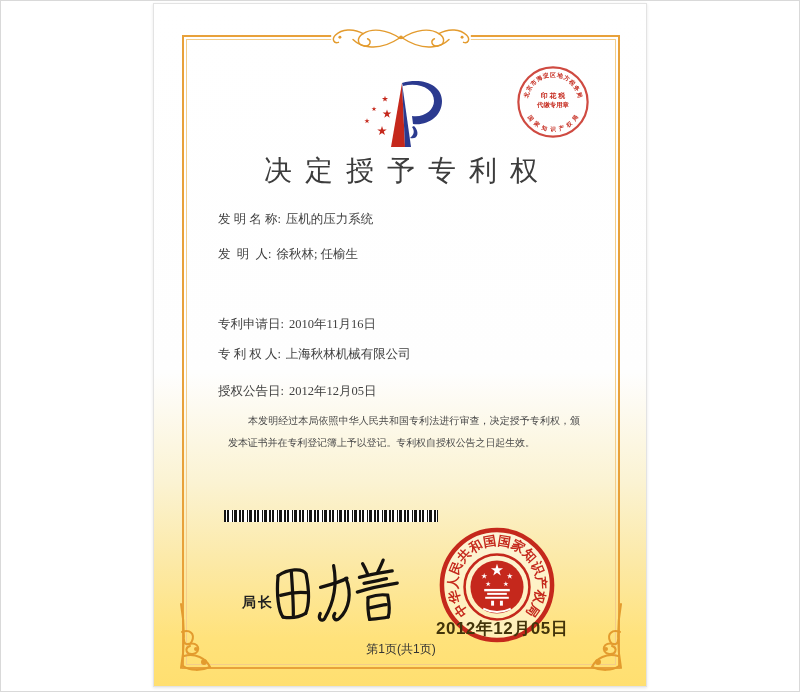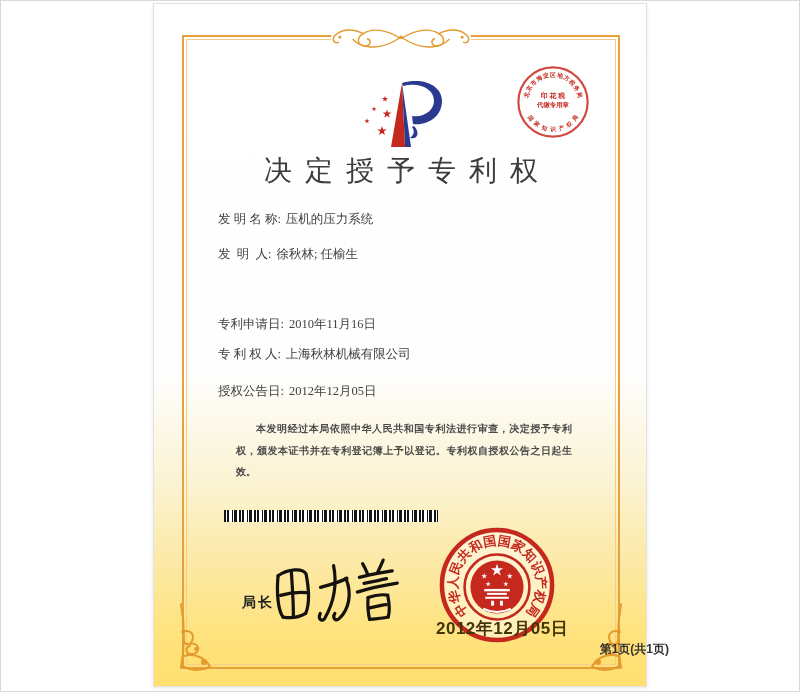--- a/index.html
+++ b/index.html
@@ -21,36 +21,36 @@
            font-size:12px;color:#5a5a5a;letter-spacing:1.5px;white-space:pre;}
   .logo{position:absolute;left:200px;top:72px;width:100px;height:78px;}
   .title{position:absolute;left:0;top:148px;width:494px;text-align:center;
          font-family:"Liberation Serif",serif;font-size:28px;color:#3c3c3c;
          letter-spacing:13px;text-indent:13px;font-weight:400;}
   .field{position:absolute;left:64px;width:380px;display:flex;
          font-family:"Liberation Serif",serif;font-size:12.5px;color:#3f3f3f;}
   .flabel{white-space:pre;}
   .fvalue{white-space:pre;margin-left:5px;}
   .paras{position:absolute;left:66px;top:398px;width:368px;}
-  .paras p{margin:16px;font-size:10px;letter-spacing:-0.1px;line-height:21.5px;
-           font-weight:bold;color:#4a4a4a;text-align:justify;text-indent:2em;
+  .paras p{margin:8px;font-size:10px;letter-spacing:-0.1px;line-height:21.5px;
+           font-weight:normal;color:#4a4a4a;text-align:justify;text-indent:2em;
            font-family:"Liberation Sans",sans-serif;}
   .barcode{position:absolute;left:70px;top:506px;width:214px;height:12px;
            background:repeating-linear-gradient(90deg,
              #141414 0 2px,#ffffff 2px 3px,#141414 3px 5px,#ffffff 5px 8px,
              #141414 8px 9px,#ffffff 9px 10px,#141414 10px 13px,#ffffff 13px 15px);}
   .signer-label{position:absolute;left:88px;top:590px;font-family:"Liberation Serif",serif;
                 font-size:14px;color:#222;letter-spacing:2px;font-weight:bold;}
   .signature{position:absolute;left:115px;top:548px;width:135px;height:80px;}
   .seal-office{position:absolute;left:284px;top:522px;width:118px;height:118px;}
   .issue-date{position:absolute;left:282px;top:613px;width:200px;
               font-size:17px;font-weight:bold;color:#43340a;letter-spacing:0.5px;
               font-family:"Liberation Sans",sans-serif;}
-  .footer{position:absolute;left:0;top:637px;width:494px;text-align:right;
-          font-size:12px;font-weight:700;color:#333333;padding-left:21px;}
+  .footer{position:absolute;left:0;top:637px;width:494px;text-align:center;
+          font-size:12px;font-weight:400;color:#333333;}
   .seal-tax{position:absolute;left:358px;top:57px;width:82px;height:82px;}
   .seal-text{font-weight:bold;fill:#c5281c;}
   .sr{position:absolute;width:1px;height:1px;overflow:hidden;clip:rect(0 0 0 0);}
 </style>
 </head>
 <body>
 
 <div class="canvas">
   <div class="paper">
 

